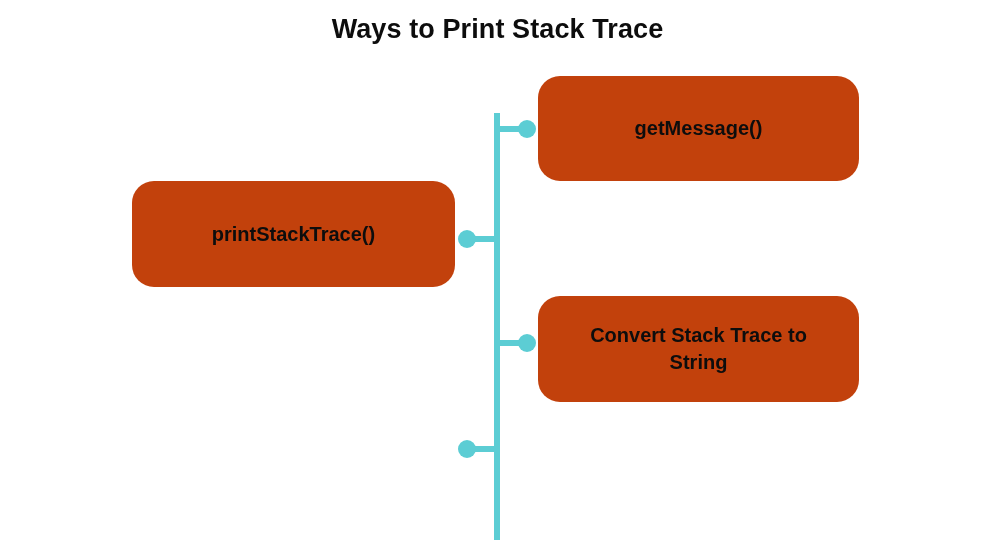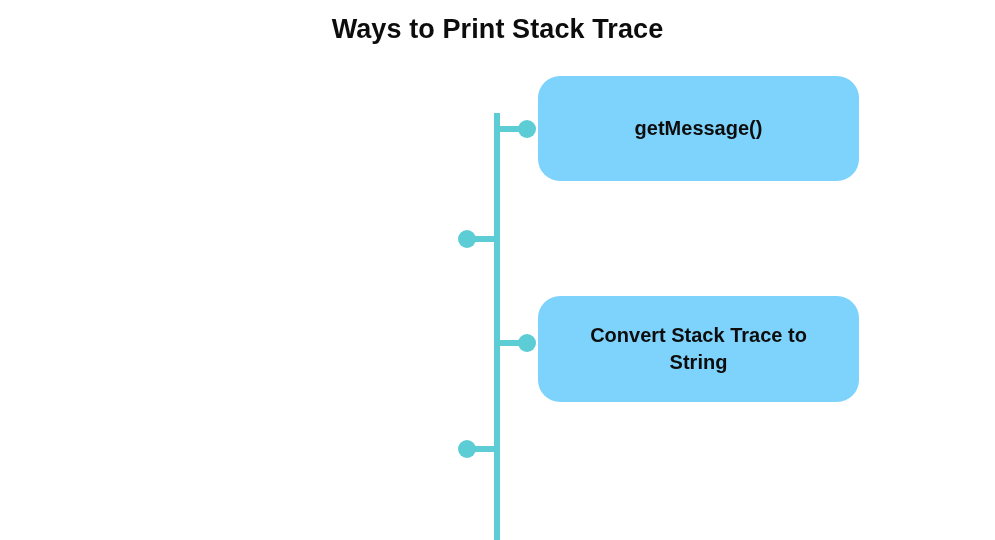--- a/index.html
+++ b/index.html
@@ -70,21 +70,21 @@
     background: #5ccdd4;
   }
   #dot-get-message  { left: 518px; top: 120px; }
   #dot-print-stack  { left: 458px; top: 230px; }
   #dot-convert      { left: 518px; top: 334px; }
   #dot-to-string    { left: 458px; top: 440px; }
 
   
   .node-box {
     position: absolute;
-    background: #7dd3fc;
+    background: #c2410c;
     border-radius: 22px;
     display: flex;
     align-items: center;
     justify-content: center;
     box-sizing: border-box;
     padding: 6px 18px;
   }
   .node-label {
     font-size: 20px;
     font-weight: bold;
@@ -135,20 +135,23 @@
 
   <div id="dot-get-message" class="connector-dot"></div>
   <div id="dot-print-stack" class="connector-dot"></div>
   <div id="dot-convert" class="connector-dot"></div>
   <div id="dot-to-string" class="connector-dot"></div>
 
   <div id="node-get-message" class="node-box">
     <span class="node-label">getMessage()</span>
   </div>
 
+  <div id="node-print-stack-trace" class="node-box">
+    <span class="node-label">printStackTrace()</span>
+  </div>
 
   <div id="node-convert-stack-trace" class="node-box">
     <span class="node-label">Convert Stack Trace to
 String</span>
   </div>
 
 
 </div>
 
 </body></html>

